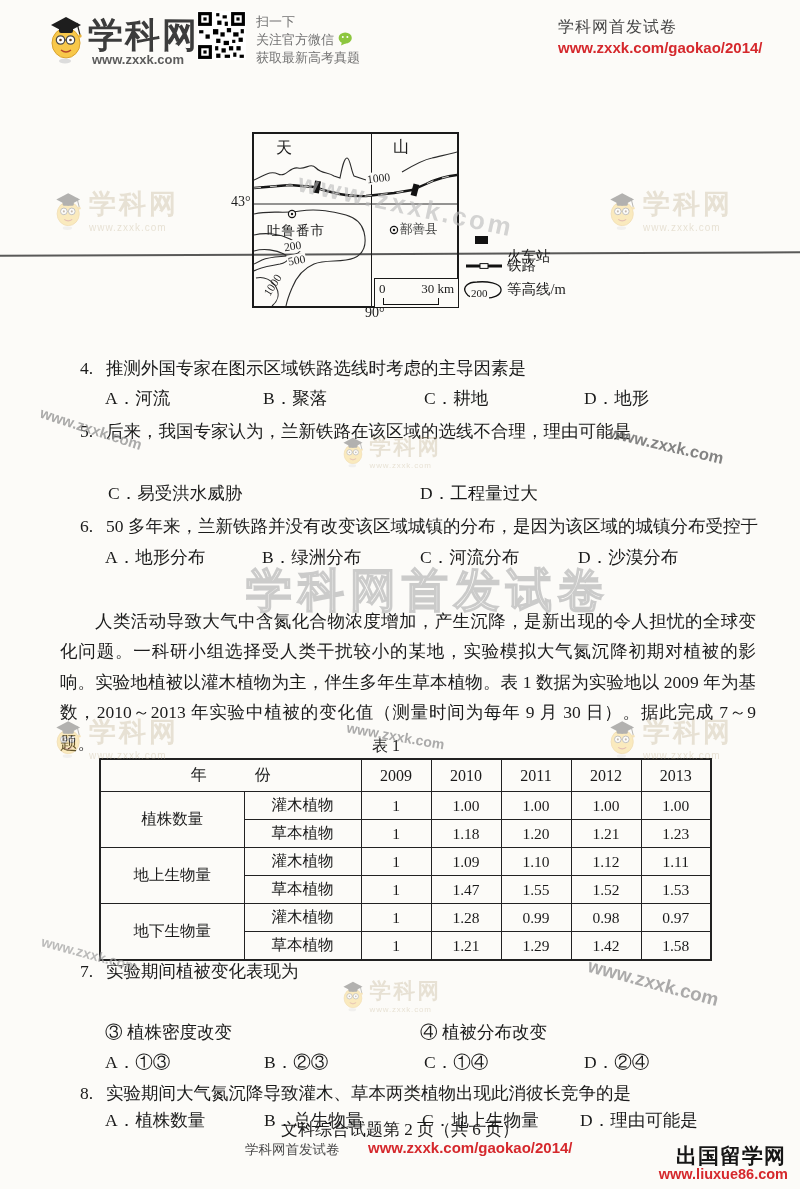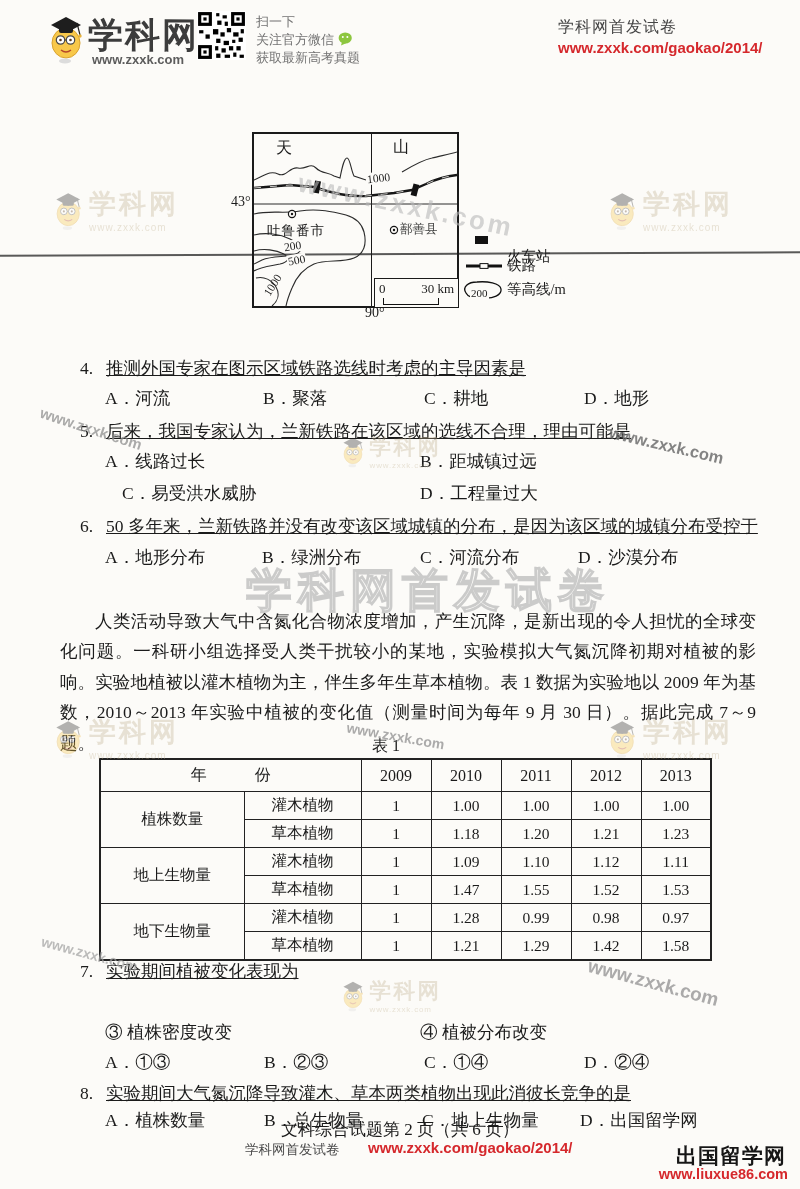--- a/index.html
+++ b/index.html
@@ -17,21 +17,21 @@
   .hdr-qrlines{left:256px;top:13px;font-size:13px;line-height:18px;color:#737373;}
   .hdr-right-title{left:558px;top:17px;font-size:16px;color:#454545;letter-spacing:1px;}
   .hdr-right-url{left:558px;top:39px;font-size:15px;color:#d5282c;font-weight:bold;}
 
   
   .para{position:absolute;left:60px;width:696px;text-indent:2em;text-align:justify;
         font-size:17.5px;line-height:31px;}
   #passage2{line-height:30.5px;}
   .qblock{position:absolute;left:60px;width:712px;font-size:17.5px;line-height:26px;}
   .qnum{position:absolute;left:20px;top:0;}
-  .qstem{display:block;padding-left:46px;text-decoration:underline;}
+  .qstem{display:block;padding-left:46px;}
   .optrow{position:absolute;left:0;top:0;width:800px;height:28px;font-size:17.5px;}
   .opt{position:absolute;white-space:nowrap;}
 
   
   .map-box{left:252px;top:132px;width:203px;height:172px;border:2px solid #1a1a1a;}
   .meridian{position:absolute;left:117px;top:0;width:1.2px;height:172px;background:#1a1a1a;}
   .map-art{position:absolute;left:0;top:0;z-index:2;}
   .map-lbl{position:absolute;z-index:4;font-size:11.5px;background:#fcfbf8;padding:0 1px;line-height:12px;}
   .mtn{position:absolute;z-index:4;font-size:16px;background:transparent;}
   .city-lbl{position:absolute;z-index:4;font-size:13.5px;white-space:nowrap;}
@@ -225,26 +225,22 @@
     <span class="opt" style="left:105px">A．河流</span>
     <span class="opt" style="left:263px">B．聚落</span>
     <span class="opt" style="left:424px">C．耕地</span>
     <span class="opt" style="left:584px">D．地形</span>
   </div>
 
   <div class="qblock" style="top:418px">
     <span class="qnum">5.</span>
     <span class="qstem">后来，我国专家认为，兰新铁路在该区域的选线不合理，理由可能是</span>
   </div>
-  <div class="optrow" style="top:449px">
-    <span class="opt" style="left:105px">A．线路过长</span>
-    <span class="opt" style="left:420px">B．距城镇过远</span>
-  </div>
   <div class="optrow" style="top:481px">
-    <span class="opt" style="left:122px">C．易受洪水威胁</span>
+    <span class="opt" style="left:108px">C．易受洪水威胁</span>
     <span class="opt" style="left:420px">D．工程量过大</span>
   </div>
 
   <div class="qblock" style="top:513px">
     <span class="qnum">6.</span>
     <span class="qstem">50 多年来，兰新铁路并没有改变该区域城镇的分布，是因为该区域的城镇分布受控于</span>
   </div>
   <div class="optrow" style="top:545px">
     <span class="opt" style="left:105px">A．地形分布</span>
     <span class="opt" style="left:262px">B．绿洲分布</span>
@@ -344,21 +340,21 @@
   </div>
 
   <div class="qblock" style="top:1080px">
     <span class="qnum">8.</span>
     <span class="qstem">实验期间大气氮沉降导致灌木、草本两类植物出现此消彼长竞争的是</span>
   </div>
   <div class="optrow" style="top:1108px">
     <span class="opt" style="left:105px">A．植株数量</span>
     <span class="opt" style="left:264px">B．总生物量</span>
     <span class="opt" style="left:422px">C．地上生物量</span>
-    <span class="opt" style="left:580px">D．出国留学网</span>
+    <span class="opt" style="left:580px">D．理由可能是</span>
   </div>
 
   <div class="abs ftr-page">文科综合试题第 2 页（共 6 页）</div>
   <div class="abs ftr-brand sans">学科网首发试卷</div>
   <div class="abs ftr-url sans">www.zxxk.com/gaokao/2014/</div>
   <div class="abs site-name sans">出国留学网</div>
   <div class="abs site-url sans">www.liuxue86.com</div>
 
   <div class="wm wm-logo" style="left:52px;top:186px">
     <span class="mascot-slot">

